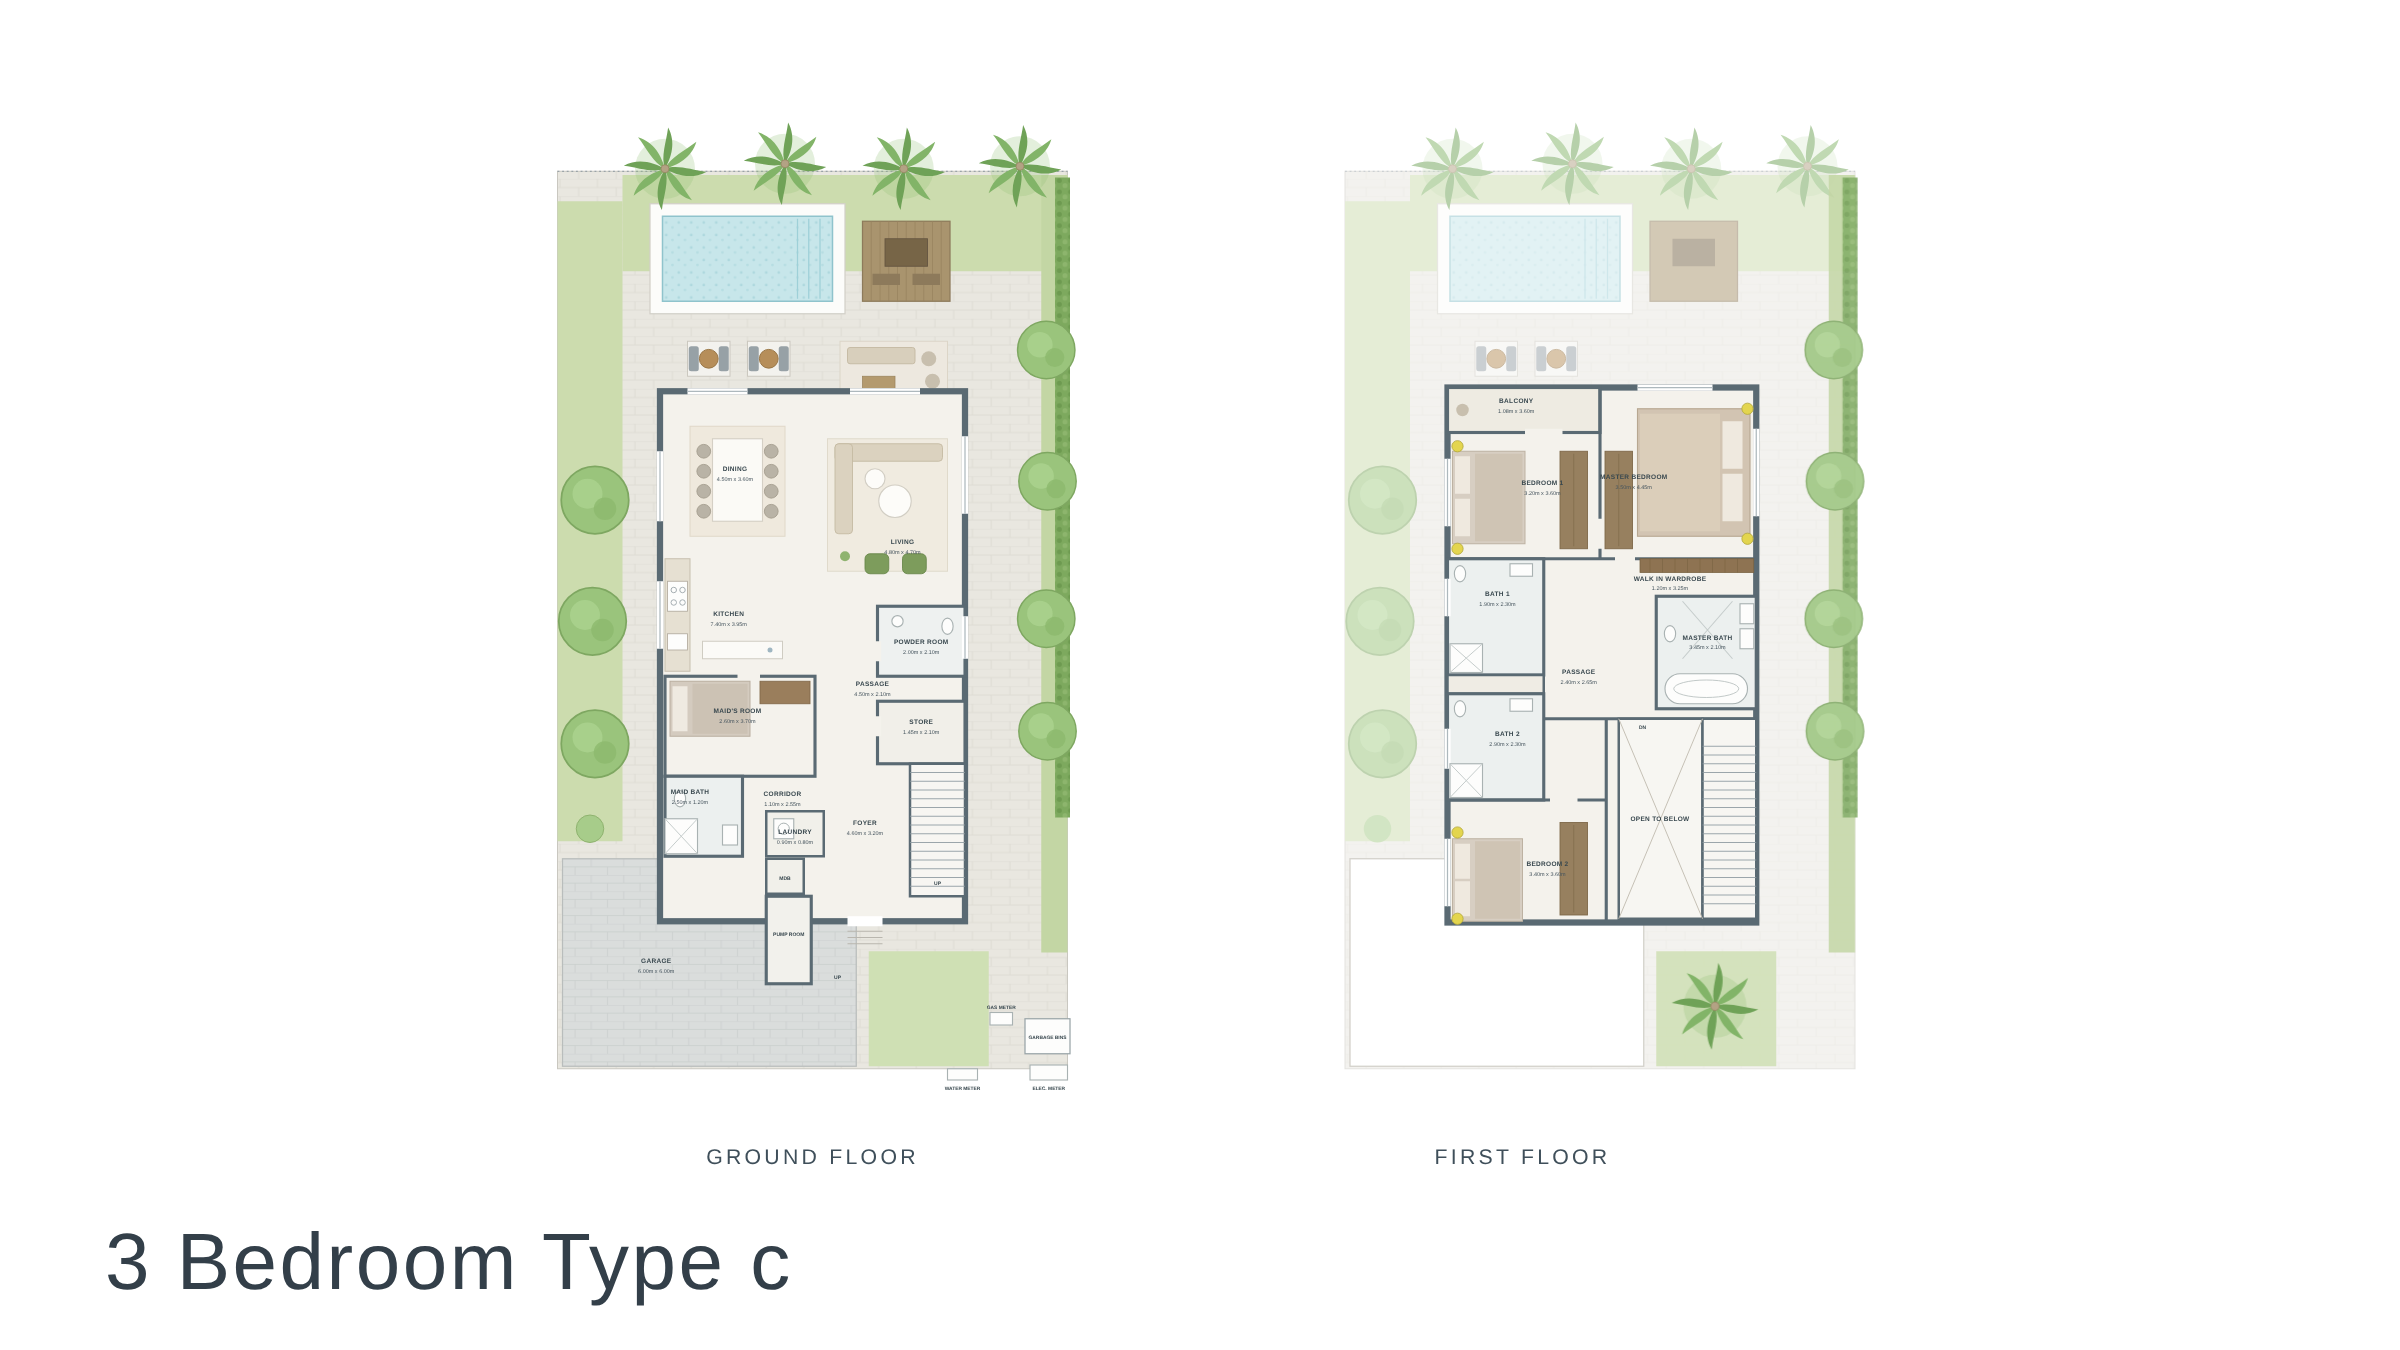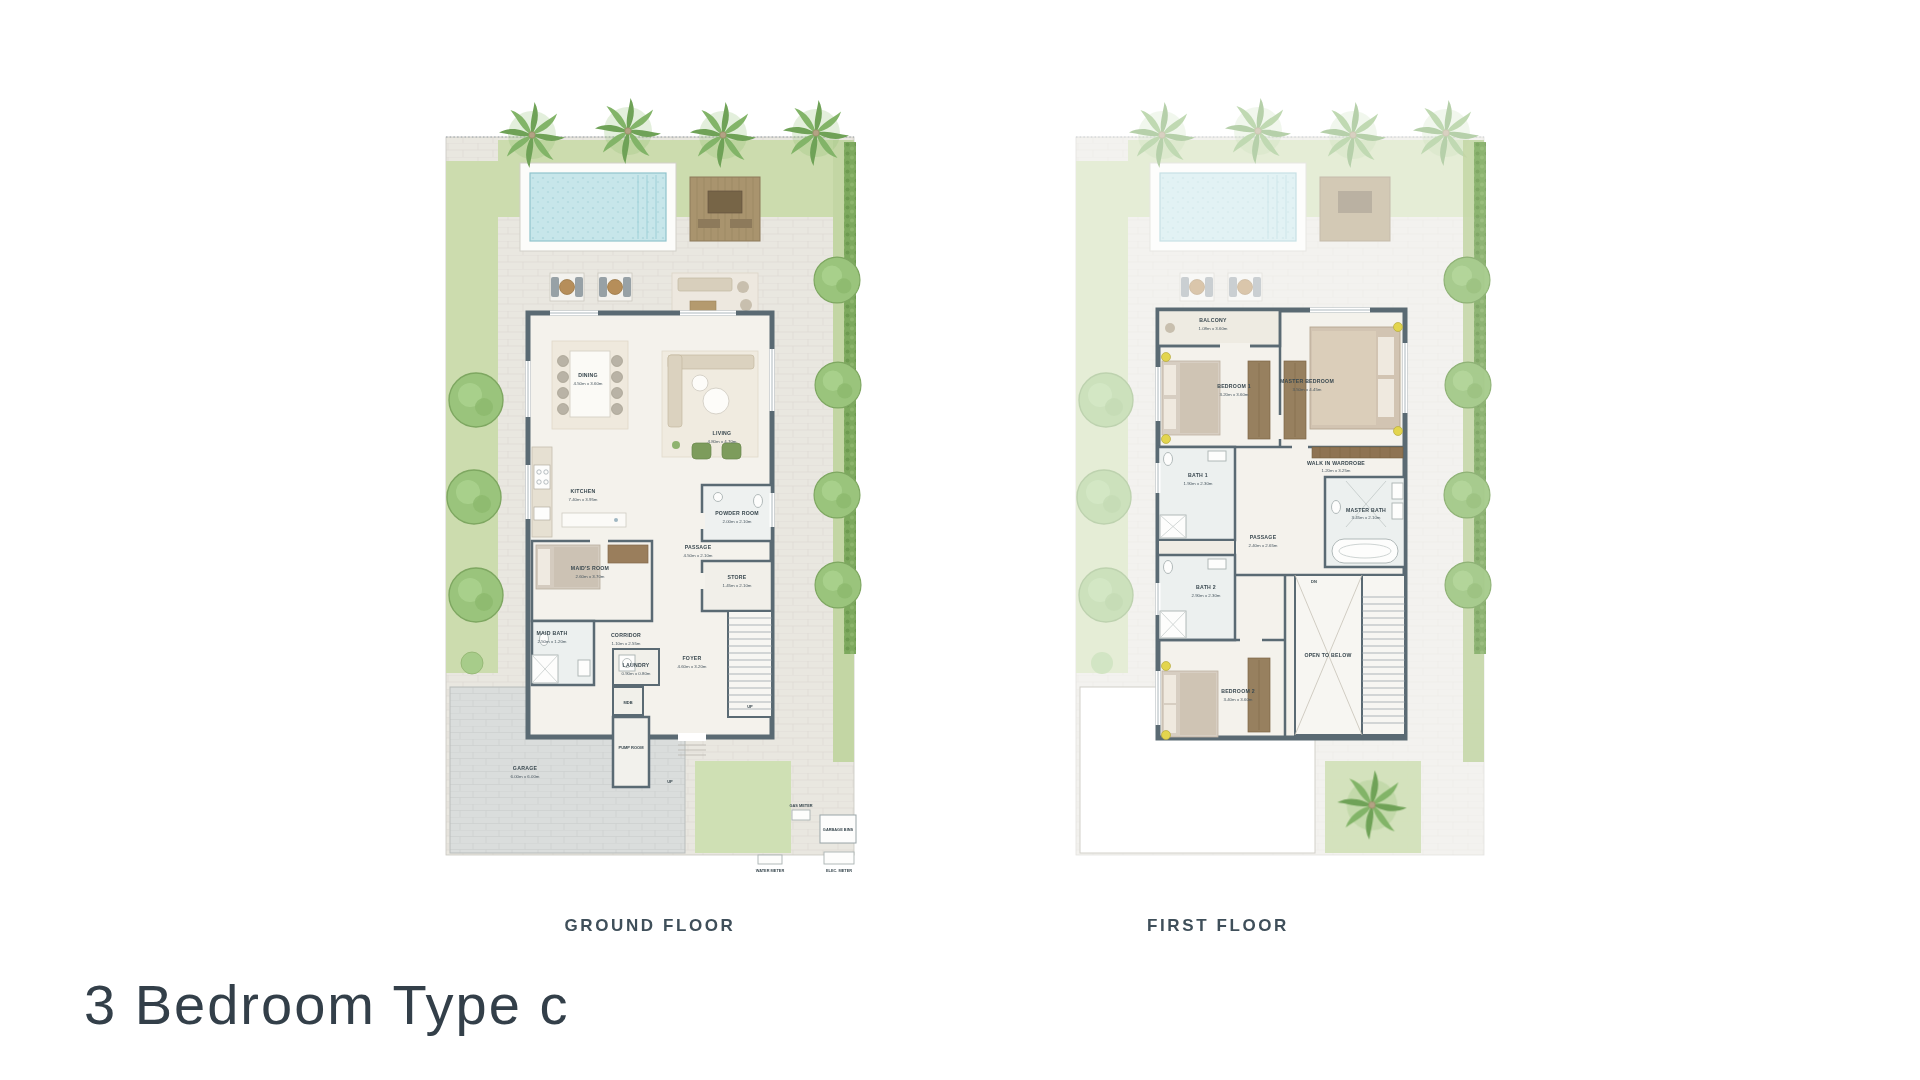--- a/index.html
+++ b/index.html
@@ -1,23 +1,23 @@
 <!DOCTYPE html>
 <html><head>
 <meta charset="utf-8">
 <style>
   html,body{margin:0;padding:0}
   body{width:1920px;height:1080px;position:relative;background:#ffffff;overflow:hidden;
        font-family:"Liberation Sans",sans-serif}
   .plan-svg{position:absolute;left:0;top:0;overflow:visible}
   .caption{position:absolute;top:916px;width:420px;text-align:center;
-           font-family:"Liberation Sans",sans-serif;font-size:17px;font-weight:700;
+           font-family:"Liberation Sans",sans-serif;font-size:17px;font-weight:400;
            letter-spacing:2.6px;color:#3f4f5a}
   .big-title{position:absolute;left:84px;top:972px;
-           font-family:"Liberation Sans",sans-serif;font-size:56px;font-weight:100;
+           font-family:"Liberation Sans",sans-serif;font-size:64px;font-weight:100;
            letter-spacing:2px;color:#333f49;white-space:nowrap}
   
   .rn{font-family:"Liberation Sans",sans-serif;font-size:5.2px;font-weight:700;
       fill:#39484f;text-anchor:middle;letter-spacing:.25px}
   .rd{font-family:"Liberation Sans",sans-serif;font-size:4.4px;font-weight:400;
       fill:#46555e;text-anchor:middle}
   .sm{font-family:"Liberation Sans",sans-serif;font-size:4px;font-weight:700;
       fill:#39484f;text-anchor:middle}
   .met{font-family:"Liberation Sans",sans-serif;font-size:3.9px;font-weight:700;
       fill:#39484f;text-anchor:middle}

